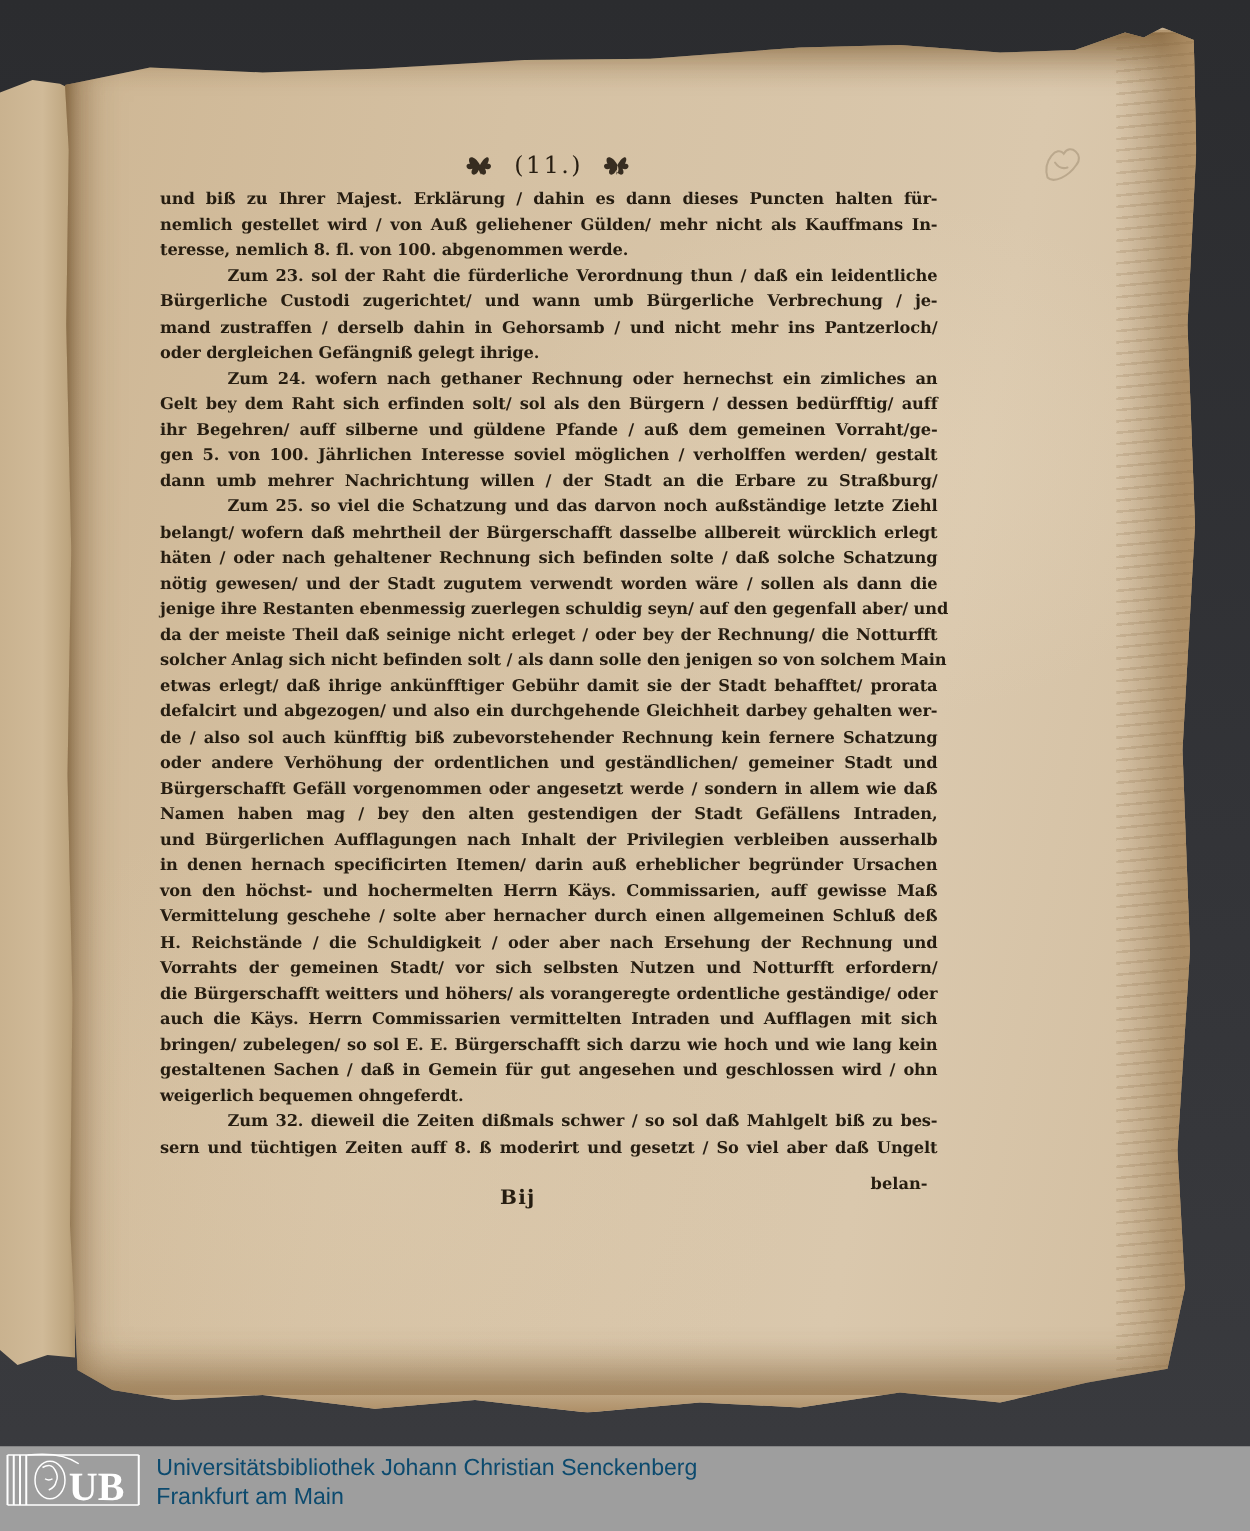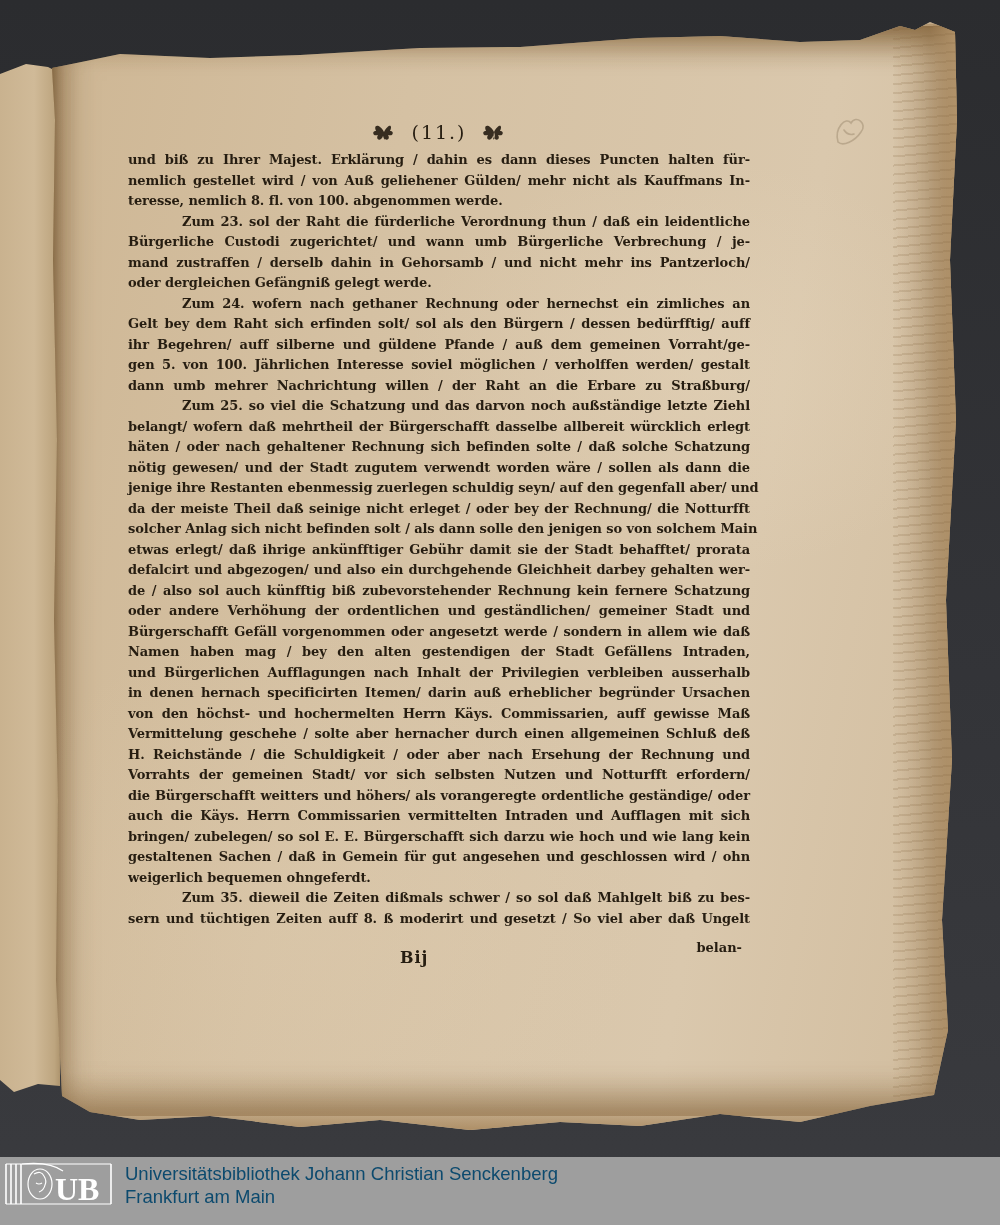--- a/index.html
+++ b/index.html
@@ -76,26 +76,26 @@
       </svg>
     </div>
 
     <div id="text-block">
         <div class="line">und biß zu Ihrer Majest. Erklärung / dahin es dann dieses Puncten halten für-</div>
         <div class="line">nemlich gestellet wird / von Auß geliehener Gülden/ mehr nicht als Kauffmans In-</div>
         <div class="line last">teresse, nemlich 8. fl. von 100. abgenommen werde.</div>
         <div class="line indent">Zum 23. sol der Raht die fürderliche Verordnung thun / daß ein leidentliche</div>
         <div class="line">Bürgerliche Custodi zugerichtet/ und wann umb Bürgerliche Verbrechung / je-</div>
         <div class="line">mand zustraffen / derselb dahin in Gehorsamb / und nicht mehr ins Pantzerloch/</div>
-        <div class="line last">oder dergleichen Gefängniß gelegt werde.</div>
+        <div class="line last">oder dergleichen Gefängniß gelegt ihrige.</div>
         <div class="line indent">Zum 24. wofern nach gethaner Rechnung oder hernechst ein zimliches an</div>
         <div class="line">Gelt bey dem Raht sich erfinden solt/ sol als den Bürgern / dessen bedürfftig/ auff</div>
         <div class="line">ihr Begehren/ auff silberne und güldene Pfande / auß dem gemeinen Vorraht/ge-</div>
         <div class="line">gen 5. von 100. Jährlichen Interesse soviel möglichen / verholffen werden/ gestalt</div>
-        <div class="line">dann umb mehrer Nachrichtung willen / der Raht an die Erbare zu Straßburg/</div>
+        <div class="line">dann umb mehrer Nachrichtung willen / der Stadt an die Erbare zu Straßburg/</div>
         <div class="line indent">Zum 25. so viel die Schatzung und das darvon noch außständige letzte Ziehl</div>
         <div class="line">belangt/ wofern daß mehrtheil der Bürgerschafft dasselbe allbereit würcklich erlegt</div>
         <div class="line">häten / oder nach gehaltener Rechnung sich befinden solte / daß solche Schatzung</div>
         <div class="line">nötig gewesen/ und der Stadt zugutem verwendt worden wäre / sollen als dann die</div>
         <div class="line">jenige ihre Restanten ebenmessig zuerlegen schuldig seyn/ auf den gegenfall aber/ und</div>
         <div class="line">da der meiste Theil daß seinige nicht erleget / oder bey der Rechnung/ die Notturfft</div>
         <div class="line">solcher Anlag sich nicht befinden solt / als dann solle den jenigen so von solchem Main</div>
         <div class="line">etwas erlegt/ daß ihrige ankünfftiger Gebühr damit sie der Stadt behafftet/ prorata</div>
         <div class="line">defalcirt und abgezogen/ und also ein durchgehende Gleichheit darbey gehalten wer-</div>
         <div class="line">de / also sol auch künfftig biß zubevorstehender Rechnung kein fernere Schatzung</div>
@@ -106,21 +106,21 @@
         <div class="line">in denen hernach specificirten Itemen/ darin auß erheblicher begründer Ursachen</div>
         <div class="line">von den höchst- und hochermelten Herrn Käys. Commissarien, auff gewisse Maß</div>
         <div class="line">Vermittelung geschehe / solte aber hernacher durch einen allgemeinen Schluß deß</div>
         <div class="line">H. Reichstände / die Schuldigkeit / oder aber nach Ersehung der Rechnung und</div>
         <div class="line">Vorrahts der gemeinen Stadt/ vor sich selbsten Nutzen und Notturfft erfordern/</div>
         <div class="line">die Bürgerschafft weitters und höhers/ als vorangeregte ordentliche geständige/ oder</div>
         <div class="line">auch die Käys. Herrn Commissarien vermittelten Intraden und Aufflagen mit sich</div>
         <div class="line">bringen/ zubelegen/ so sol E. E. Bürgerschafft sich darzu wie hoch und wie lang kein</div>
         <div class="line">gestaltenen Sachen / daß in Gemein für gut angesehen und geschlossen wird / ohn</div>
         <div class="line last">weigerlich bequemen ohngeferdt.</div>
-        <div class="line indent">Zum 35. dieweil die Zeiten dißmals schwer / so sol daß Mahlgelt biß zu bes-</div>
+        <div class="line indent">Zum 32. dieweil die Zeiten dißmals schwer / so sol daß Mahlgelt biß zu bes-</div>
         <div class="line">sern und tüchtigen Zeiten auff 8. ß moderirt und gesetzt / So viel aber daß Ungelt</div>
       </div>
 
     <div class="sigrow">
       <span class="sig">Bij</span>
       <span class="catch">belan-</span>
     </div>
   </div>
 
   <div class="banner">

